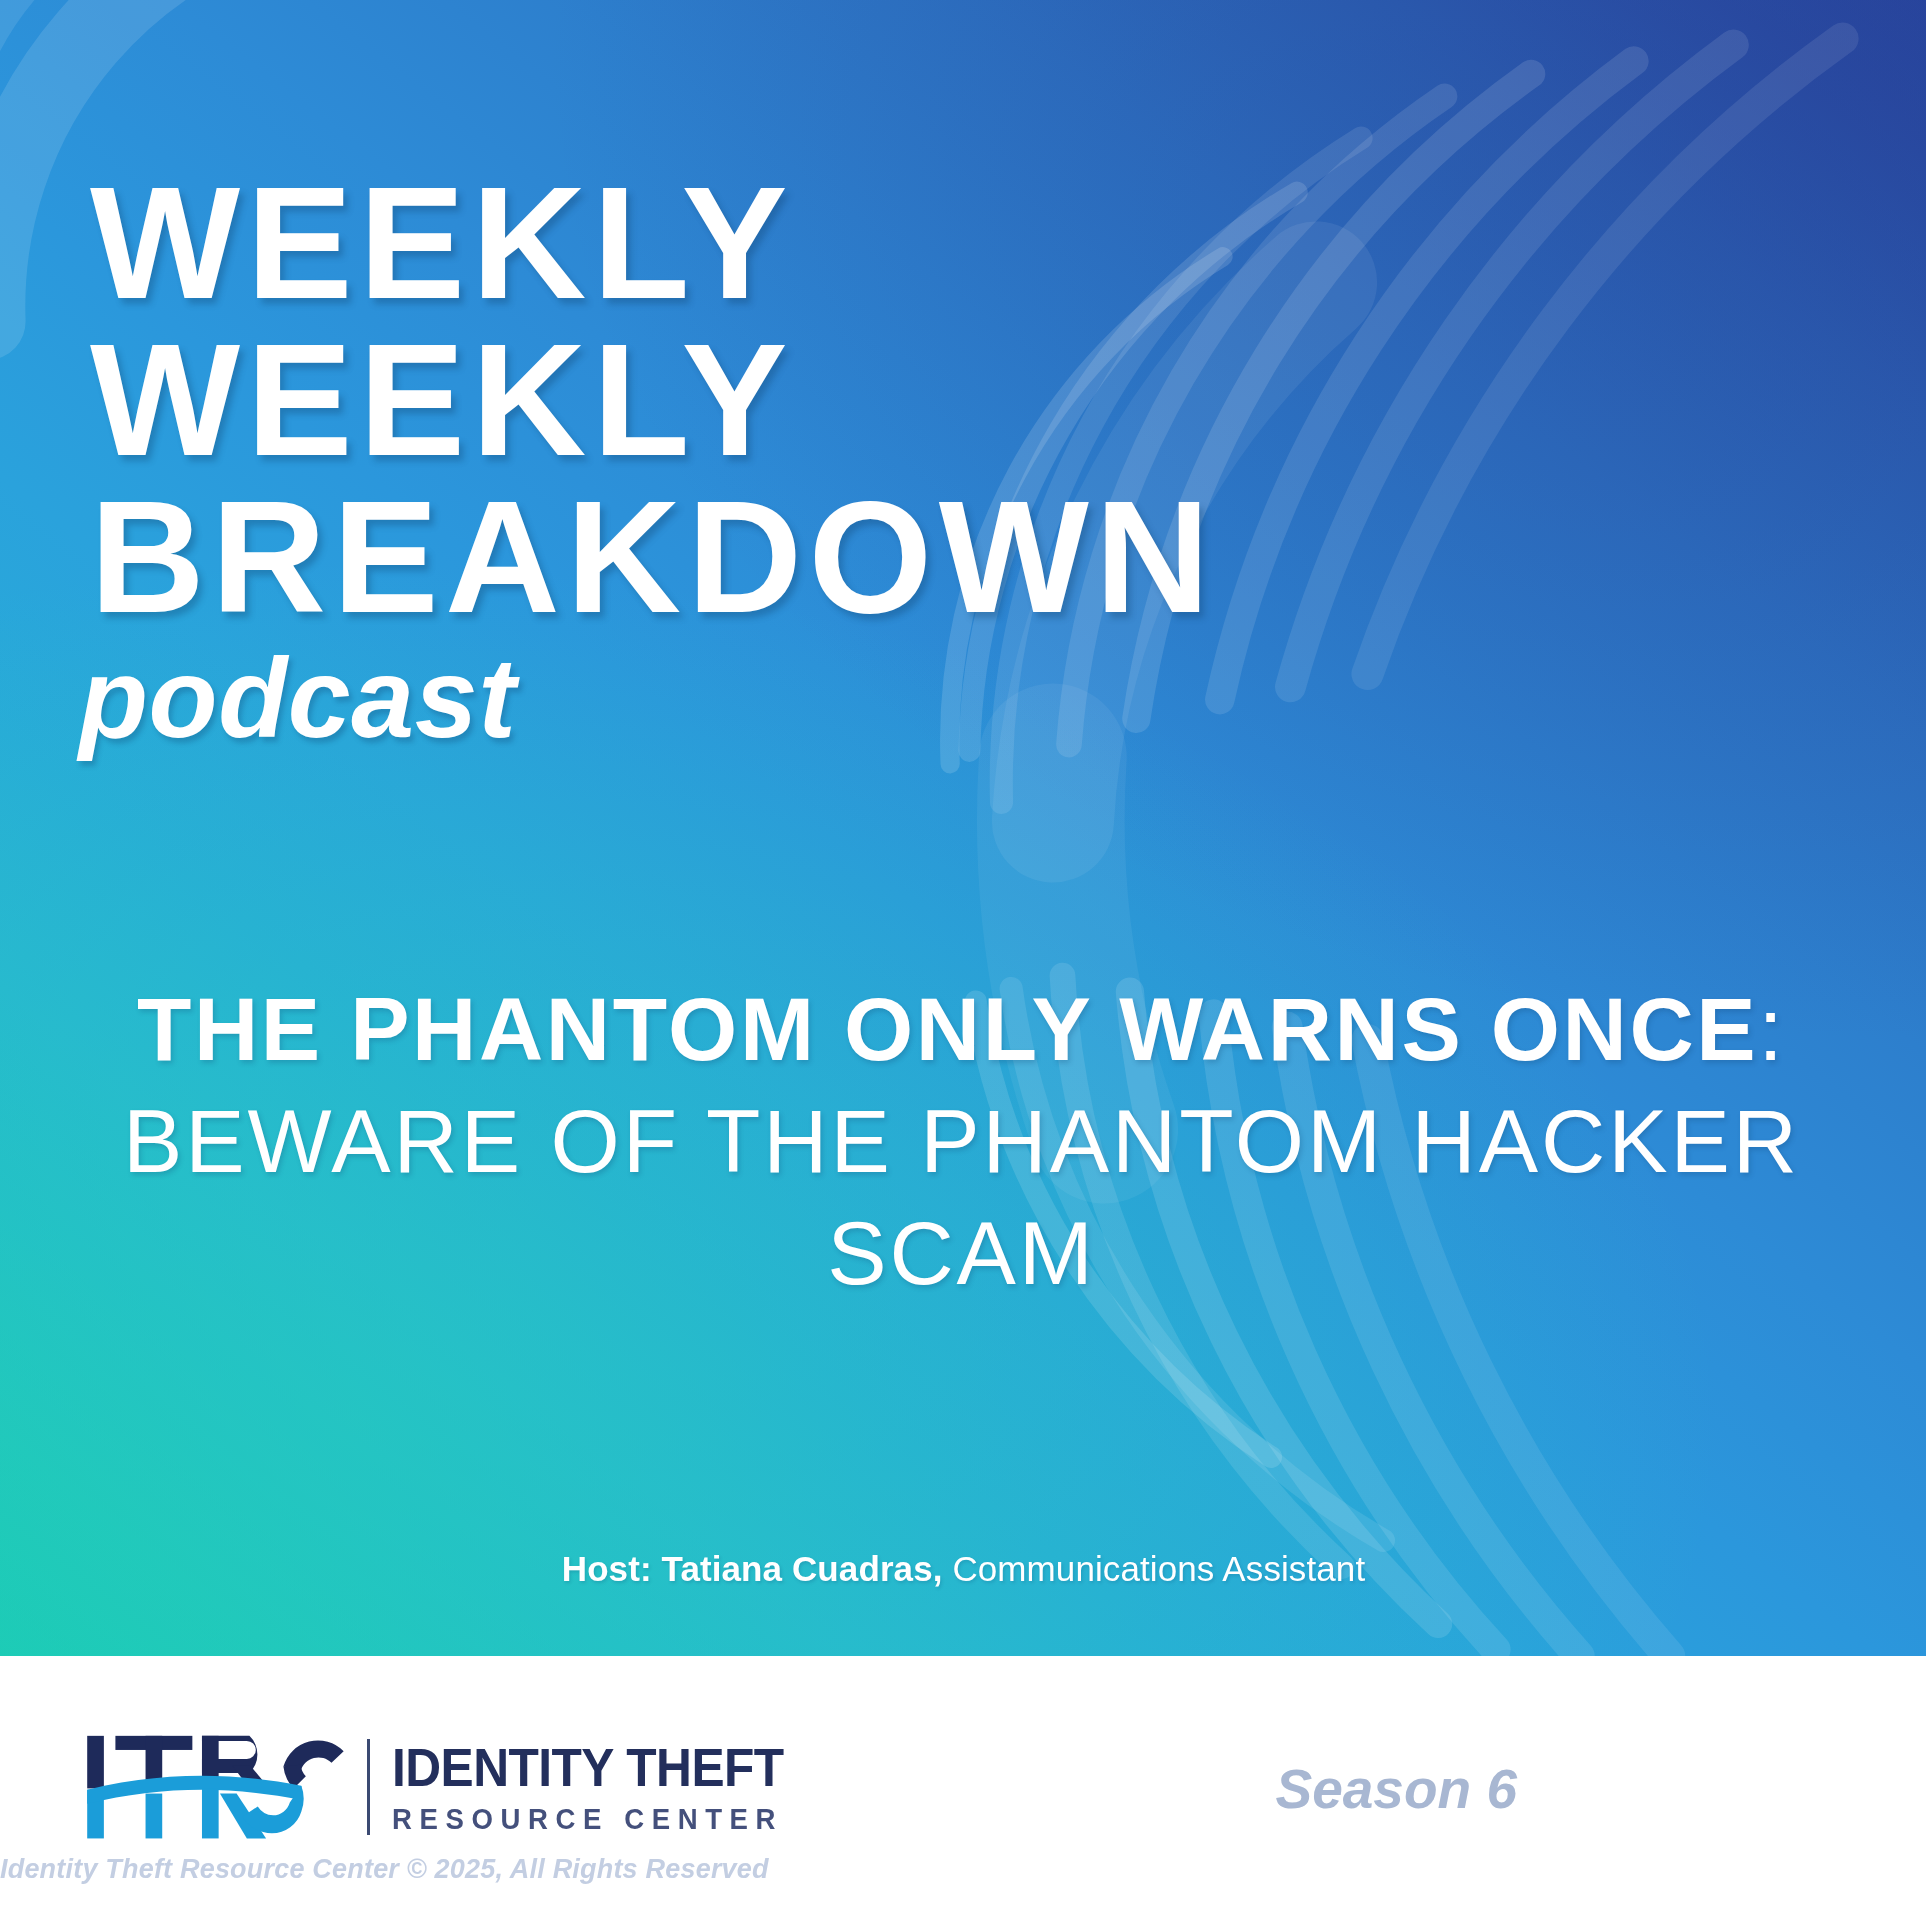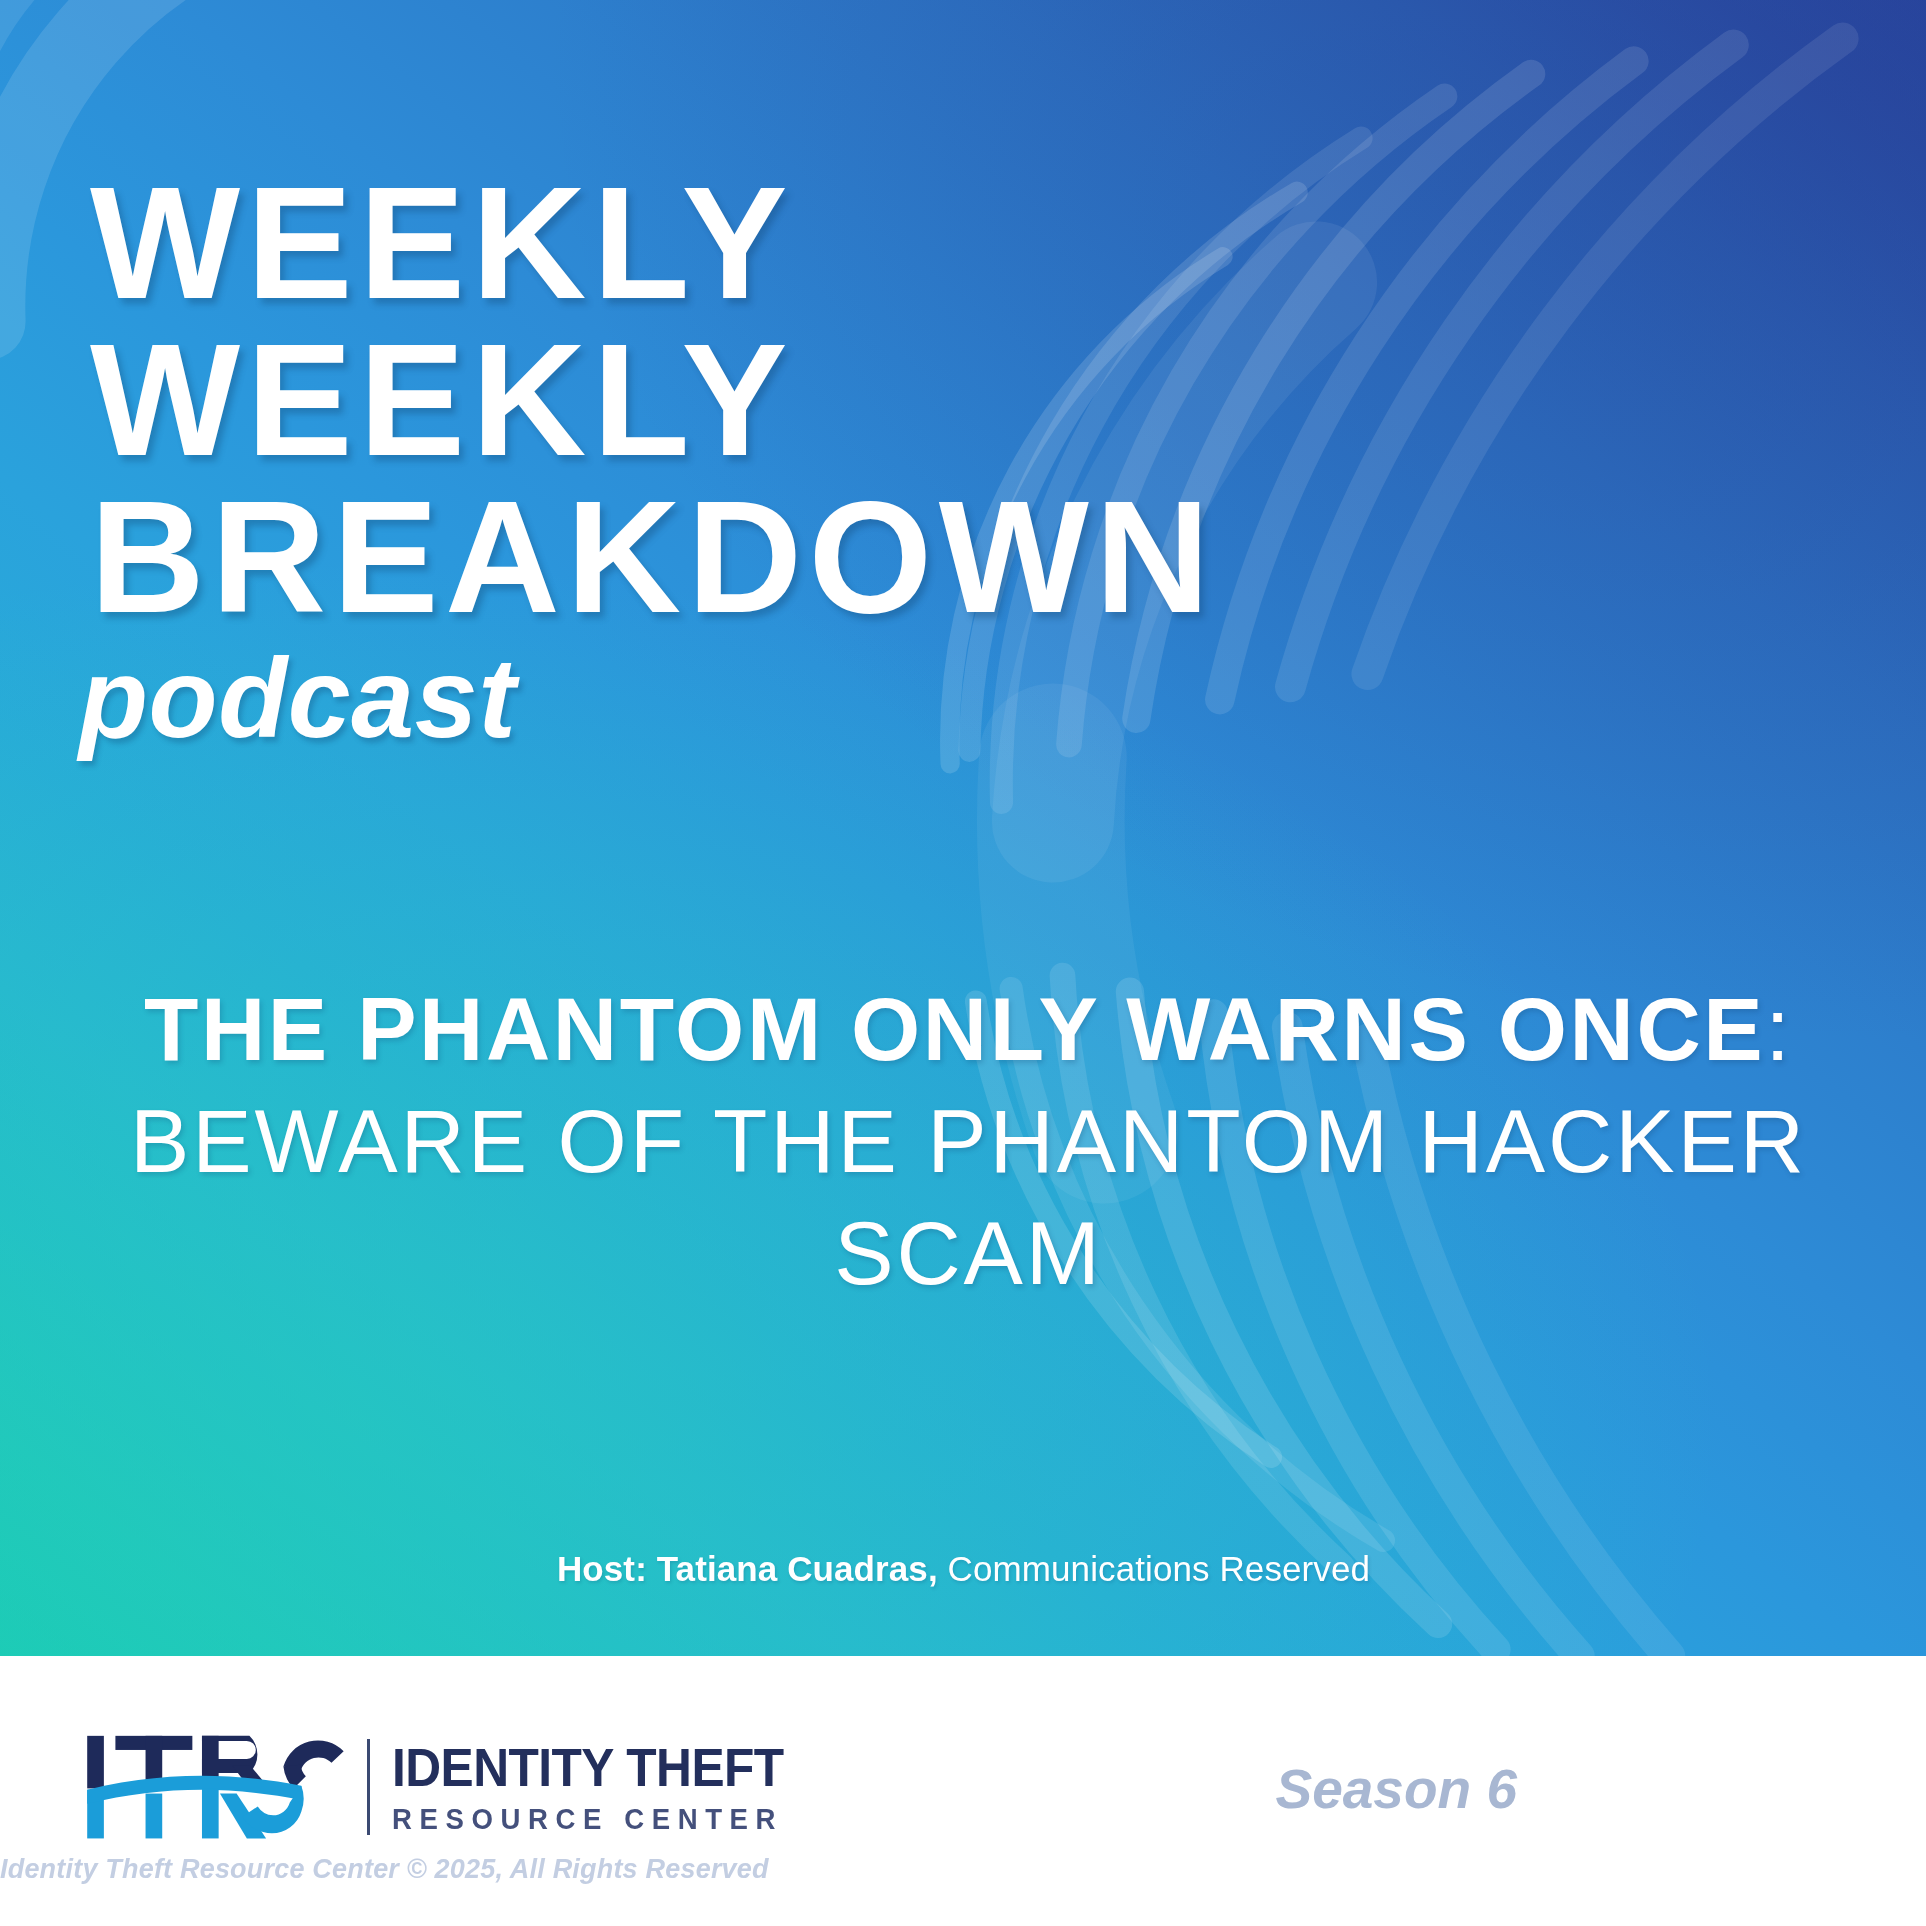--- a/index.html
+++ b/index.html
@@ -97,21 +97,21 @@
     font-size: 113px;
     font-style: italic;
     font-weight: 700;
     letter-spacing: 0.6px;
     line-height: 1;
     text-shadow: 3.2px 4.5px 5.8px rgba(13,58,104,0.26);
   }
 
   .episode-title {
     position: absolute;
-    left: 63px;
+    left: 56px;
     top: 973px;
     width: 1811px;
     text-align: center;
     color: #ffffff;
     font-size: 89px;
     line-height: 1.26;
     letter-spacing: 2.9px;
     font-weight: 300;
     text-shadow: 1.9px 2.6px 5.1px rgba(13,58,104,0.22);
   }
@@ -285,21 +285,21 @@
       <span class="tline">BREAKDOWN</span>
     </h1>
 
     <div class="show-sub">podcast</div>
 
     <div class="episode-title">
       <span class="strong">THE PHANTOM ONLY WARNS ONCE</span><span>: BEWARE OF THE PHANTOM HACKER SCAM</span>
     </div>
 
     <div class="host-line">
-      <span class="hb">Host: Tatiana Cuadras,</span><span> Communications Reserved</span>
+      <span class="hb">Host: Tatiana Cuadras,</span><span> Communications Assistant</span>
     </div>
   </div>
 
   <div class="footer">
 
     <div class="logo-block">
 
       <svg class="itrc-mark" viewBox="0 0 420 170">
 
         <g fill="#1e2a5a">

